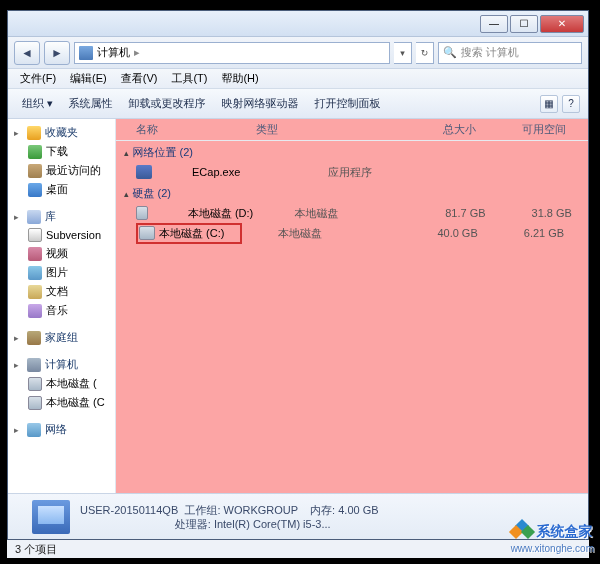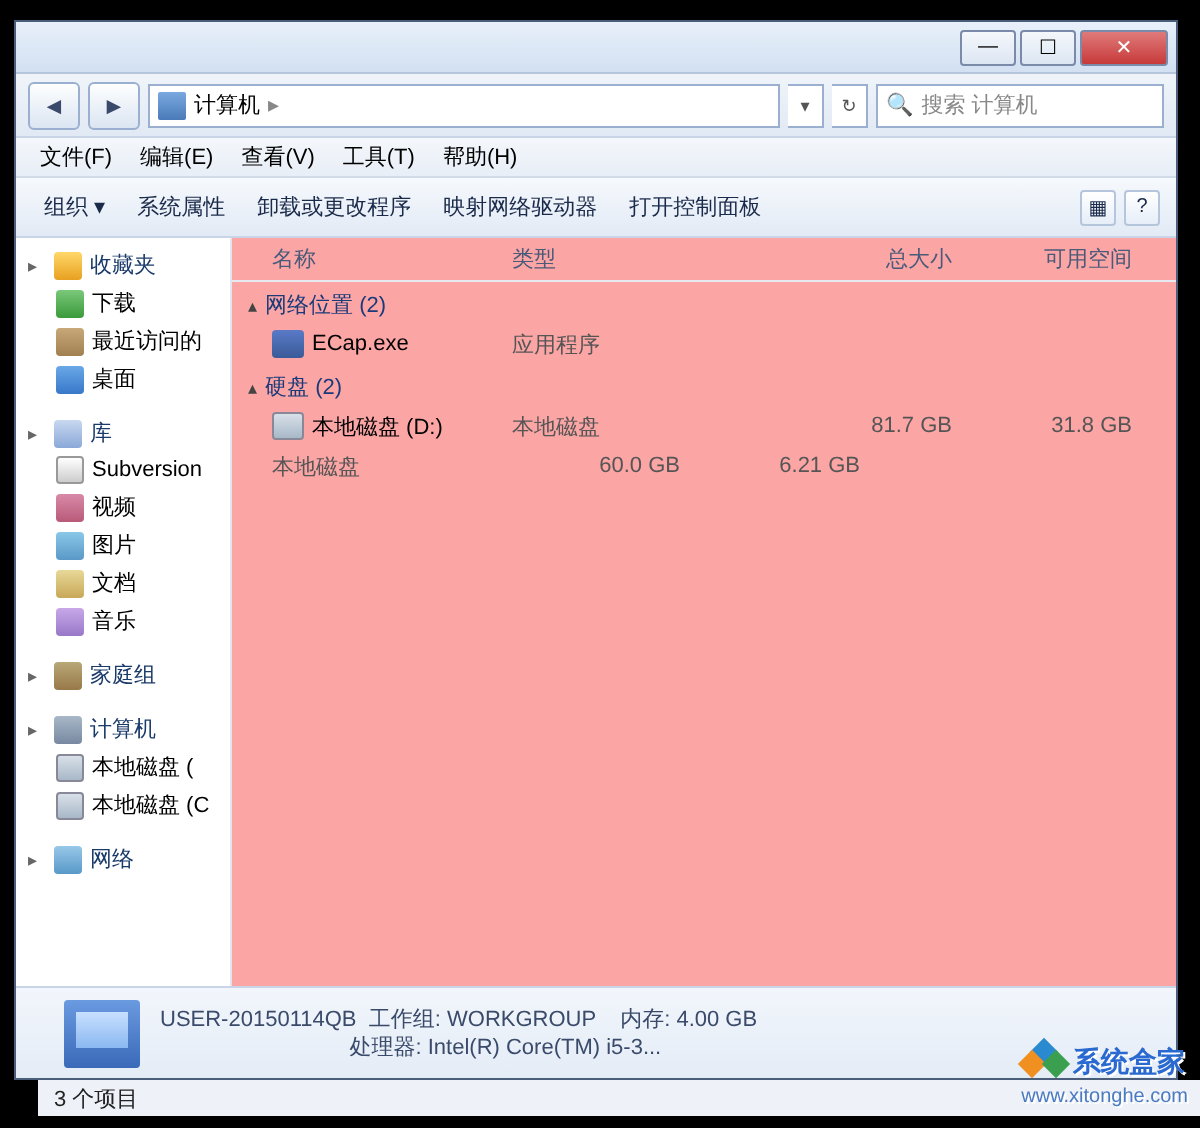--- a/index.html
+++ b/index.html
@@ -49,33 +49,33 @@
 .ico-drive { background: linear-gradient(#d8e0e8,#a8b8c8); border: 1px solid #889; }
 .ico-net { background: linear-gradient(#98c8e8,#5898c8); }
 .content { flex: 1; background: #fca5a5; font-size: 11px; overflow: hidden; }
 .colhead { display: flex; height: 22px; border-bottom: 1px solid #e6eaf0; align-items: center; color: #4a5a7a; padding-left: 20px; }
 .col-name { width: 120px; }
 .col-type { width: 130px; }
 .col-size { width: 100px; text-align: right; padding-right: 10px; }
 .col-free { width: 80px; text-align: right; }
 .group { padding: 4px 0 2px 8px; display: flex; align-items: center; gap: 4px; color: #1a3a7a; cursor: pointer; }
 .group .twist { font-size: 9px; color: #444; }
-.row { display: flex; align-items: center; height: 20px; padding-left: 20px; cursor: pointer; }
+.row { display: flex; align-items: center; height: 20px; padding-left: 20px; cursor: pointer; gap: 36px; }
 .row .rico { width: 16px; height: 14px; margin-right: 4px; }
 .row .rname { width: 100px; }
 .row .rtype { width: 130px; color: #555; }
 .row .rsize { width: 100px; text-align: right; color: #555; padding-right: 10px; }
-.row .rfree { width: 80px; text-align: right; color: #555; }
+.row .rfree { width: 80px; color: #555; }
 .ico-app { background: linear-gradient(#5a7ac8,#3a5a98); border-radius: 2px; }
 .highlight { border: 2px solid #d03030; padding: 1px; }
 .details { height: 46px; background: linear-gradient(#f2f6fc,#e4ecf6); border-top: 1px solid #c9d5e6; display: flex; align-items: center; padding: 0 24px; font-size: 11px; gap: 10px; }
 .details .bigico { width: 38px; height: 34px; background: linear-gradient(#6a9ae0,#3a6ab8); border-radius: 2px; position: relative; }
 .details .bigico::after { content:''; position:absolute; left:6px; top:6px; width:26px; height:18px; background: linear-gradient(#c8e0ff,#8ab8f0); }
 .details .dtext { color: #3a4a6a; line-height: 14px; }
-.status { position: absolute; left: 7px; top: 540px; height: 18px; font-size: 11px; color: #222; background: #eef2f8; padding: 2px 8px; width: 582px; margin-left: 12px; }
+.status { position: absolute; left: 7px; top: 540px; height: 18px; font-size: 11px; color: #222; background: #eef2f8; padding: 2px 8px; width: 582px; }
 .watermark { position: absolute; right: 6px; bottom: 10px; font-size: 14px; color: #2a6ad0; font-weight: bold; text-shadow: 1px 1px 0 #fff; margin-top: 32px; }
 .watermark .url { font-size: 10px; color: #4a7ac0; display:block; font-weight: normal; }
 .wmlogo { display:inline-block; width:22px; height:22px; position:relative; vertical-align:middle; }
 .wmlogo span { position:absolute; width:10px; height:10px; transform: rotate(45deg); }
 .wmlogo .a { background:#2a8ad0; left:6px; top:0; }
 .wmlogo .b { background:#f09020; left:0; top:6px; }
 .wmlogo .c { background:#3aa050; left:12px; top:6px; }
 </style>
 </head>
 <body>
@@ -222,22 +222,26 @@
         <span>硬盘 (2)</span>
       </div>
       <div class="row">
         <span class="rico ico16 ico-drive"></span>
         <span class="rname">本地磁盘 (D:)</span>
         <span class="rtype">本地磁盘</span>
         <span class="rsize">81.7 GB</span>
         <span class="rfree">31.8 GB</span>
       </div>
       <div class="row">
+        <span class="highlight" style="display:flex;align-items:center;">
+          <span class="rico ico16 ico-drive"></span>
+          <span class="rname" style="width:80px">本地磁盘 (C:)</span>
+        </span>
         <span class="rtype" style="width:114px">本地磁盘</span>
-        <span class="rsize">60.0 GB</span>
+        <span class="rsize">40.0 GB</span>
         <span class="rfree">6.21 GB</span>
       </div>
     </div>
   </div>
 
   <div class="details">
     <div class="bigico"></div>
     <div class="dtext">
       <span>USER-20150114QB</span>
       &nbsp;<span>工作组:</span> <span>WORKGROUP</span>

